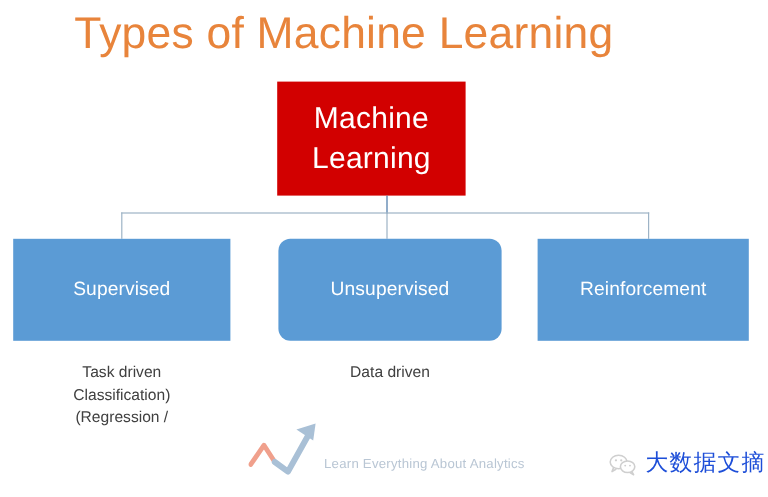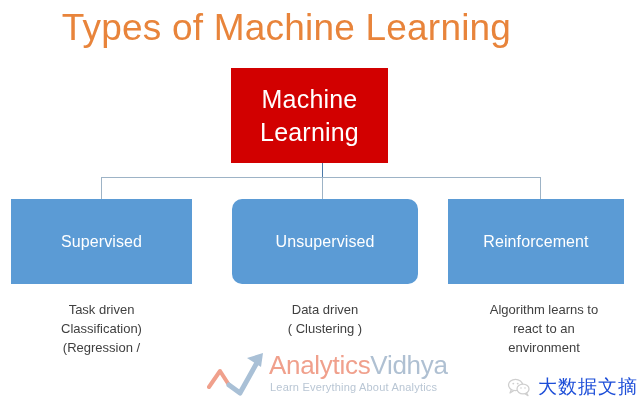--- a/index.html
+++ b/index.html
@@ -211,37 +211,28 @@
     <div class="node-label">Reinforcement</div>
   </div>
 
   <div class="caption" id="caption-supervised">
     <span class="ln">Task driven</span>
     <span class="ln">Classification)</span>
     <span class="ln">(Regression /</span>
   </div>
   <div class="caption" id="caption-unsupervised">
     <span class="ln">Data driven</span>
-    <span class="ln">( Clustering )</span>
-  </div>
-  <div class="caption" id="caption-reinforcement">
-    <span class="ln">Algorithm learns to</span>
-    <span class="ln">react to an</span>
-    <span class="ln">environment</span>
   </div>
 
   <div class="av-logo">
     <svg class="av-mark" viewBox="0 0 62 46">
       <polyline points="2,36 13,20 22,34" fill="none" stroke="#F0A08C" stroke-width="4" stroke-linejoin="round" stroke-linecap="round"></polyline>
       <polyline points="22,34 33,42 52,8" fill="none" stroke="#A9C0D6" stroke-width="5" stroke-linejoin="round" stroke-linecap="round"></polyline>
       <polygon points="56,2 40,7 54,16" fill="#A9C0D6"></polygon>
     </svg>
-    <div class="av-wordmark">
-      <span class="av-word-a">Analytics</span><span class="av-word-b">Vidhya</span>
-    </div>
     <div class="av-tagline">Learn Everything About Analytics</div>
   </div>
 
   <div class="watermark">
     <svg class="wm-icon" viewBox="0 0 24 20">
       <ellipse cx="8.5" cy="8" rx="7" ry="5.6" fill="none" stroke="#CFCFCF" stroke-width="1.3"></ellipse>
       <path d="M4.5 12.3 L3 16 L6.6 13.8" fill="none" stroke="#CFCFCF" stroke-width="1.3" stroke-linejoin="round"></path>
       <circle cx="6.3" cy="6.6" r="0.95" fill="#CFCFCF"></circle>
       <circle cx="10.7" cy="6.6" r="0.95" fill="#CFCFCF"></circle>
       <ellipse cx="16" cy="12" rx="6" ry="4.8" fill="#ffffff" stroke="#CFCFCF" stroke-width="1.3"></ellipse>

